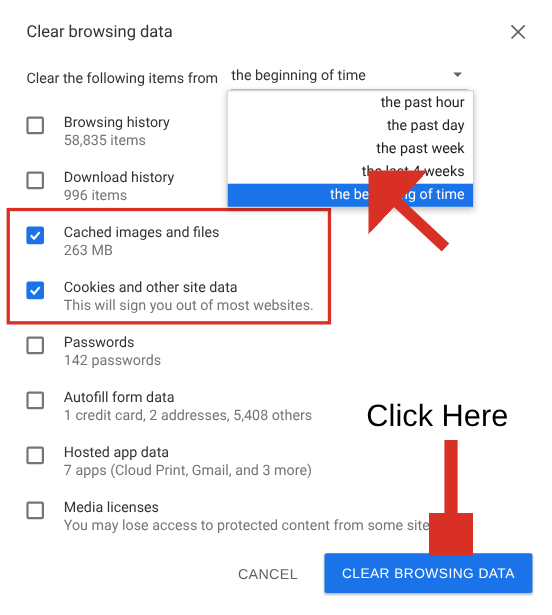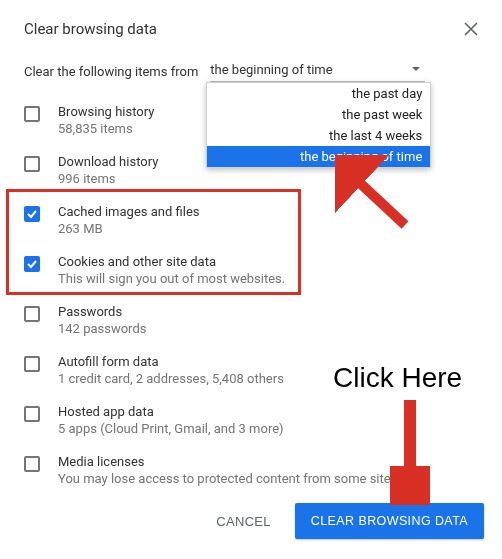--- a/index.html
+++ b/index.html
@@ -173,20 +173,21 @@
     <div class="select-wrap">
       <div class="select-display">
         <span>the beginning of time</span>
         <span class="chevron">
           <svg viewBox="0 0 10 10">
               <path d="M1 3 L5 7 L9 3" fill="#5f6368"></path>
             </svg>
         </span>
       </div>
       <div class="dropdown">
+        <div class="dropdown-item">the past hour</div>
         <div class="dropdown-item">the past day</div>
         <div class="dropdown-item">the past week</div>
         <div class="dropdown-item">the last 4 weeks</div>
         <div class="dropdown-item selected">the beginning of time</div>
       </div>
     </div>
   </div>
 
   <div class="items">
 
@@ -243,21 +244,21 @@
       <div class="item-text">
         <div class="label">Autofill form data</div>
         <div class="sub">1 credit card, 2 addresses, 5,408 others</div>
       </div>
     </div>
 
     <div class="item-row">
       <div class="checkbox"></div>
       <div class="item-text">
         <div class="label">Hosted app data</div>
-        <div class="sub">5 apps (Cloud Print, Gmail, and 3 more)</div>
+        <div class="sub">7 apps (Cloud Print, Gmail, and 3 more)</div>
       </div>
     </div>
 
     <div class="item-row">
       <div class="checkbox"></div>
       <div class="item-text">
         <div class="label">Media licenses</div>
         <div class="sub">You may lose access to protected content from some sites.</div>
       </div>
     </div>

